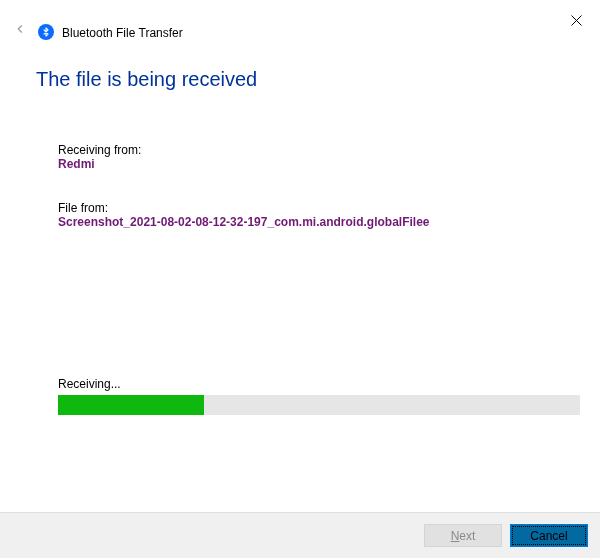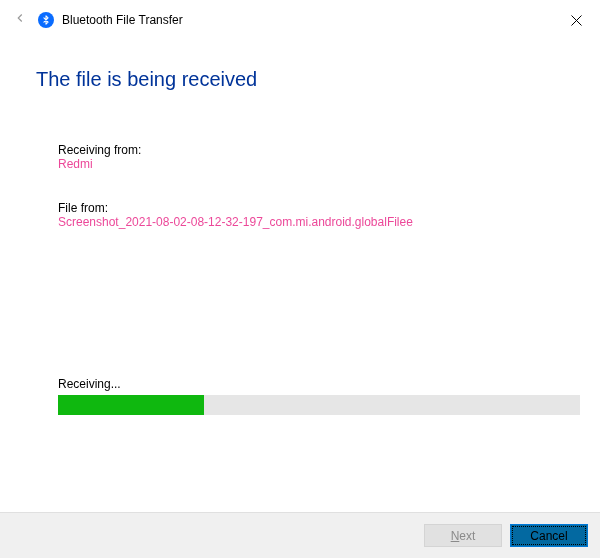--- a/index.html
+++ b/index.html
@@ -11,21 +11,21 @@
       font-family: "Segoe UI", Tahoma, sans-serif;
       font-size: 12px;
       background: #ffffff;
       width: 600px;
       height: 558px;
       position: relative;
       color: #000;
     }
     .titlebar {
       display: flex;
-      align-items: center;
+      align-items: flex-end;
       height: 40px;
       padding-left: 8px;
     }
     .back-arrow {
       color: #8a8a8a;
       font-size: 16px;
       width: 24px;
       text-align: center;
       margin-right: 6px;
     }
@@ -72,21 +72,22 @@
       display: flex;
       margin-bottom: 30px;
       font-size: 12px;
       flex-direction: column;
     }
     .info-label {
       width: 106px;
       color: #000;
     }
     .info-value {
-      color: #ec4899;
+      color: #701a75;
+      font-weight: bold;
     }
     .progress-section {
       position: absolute;
       left: 58px;
       right: 20px;
       top: 365px;
     }
     .progress-label {
       font-size: 12px;
       margin-bottom: 4px;

